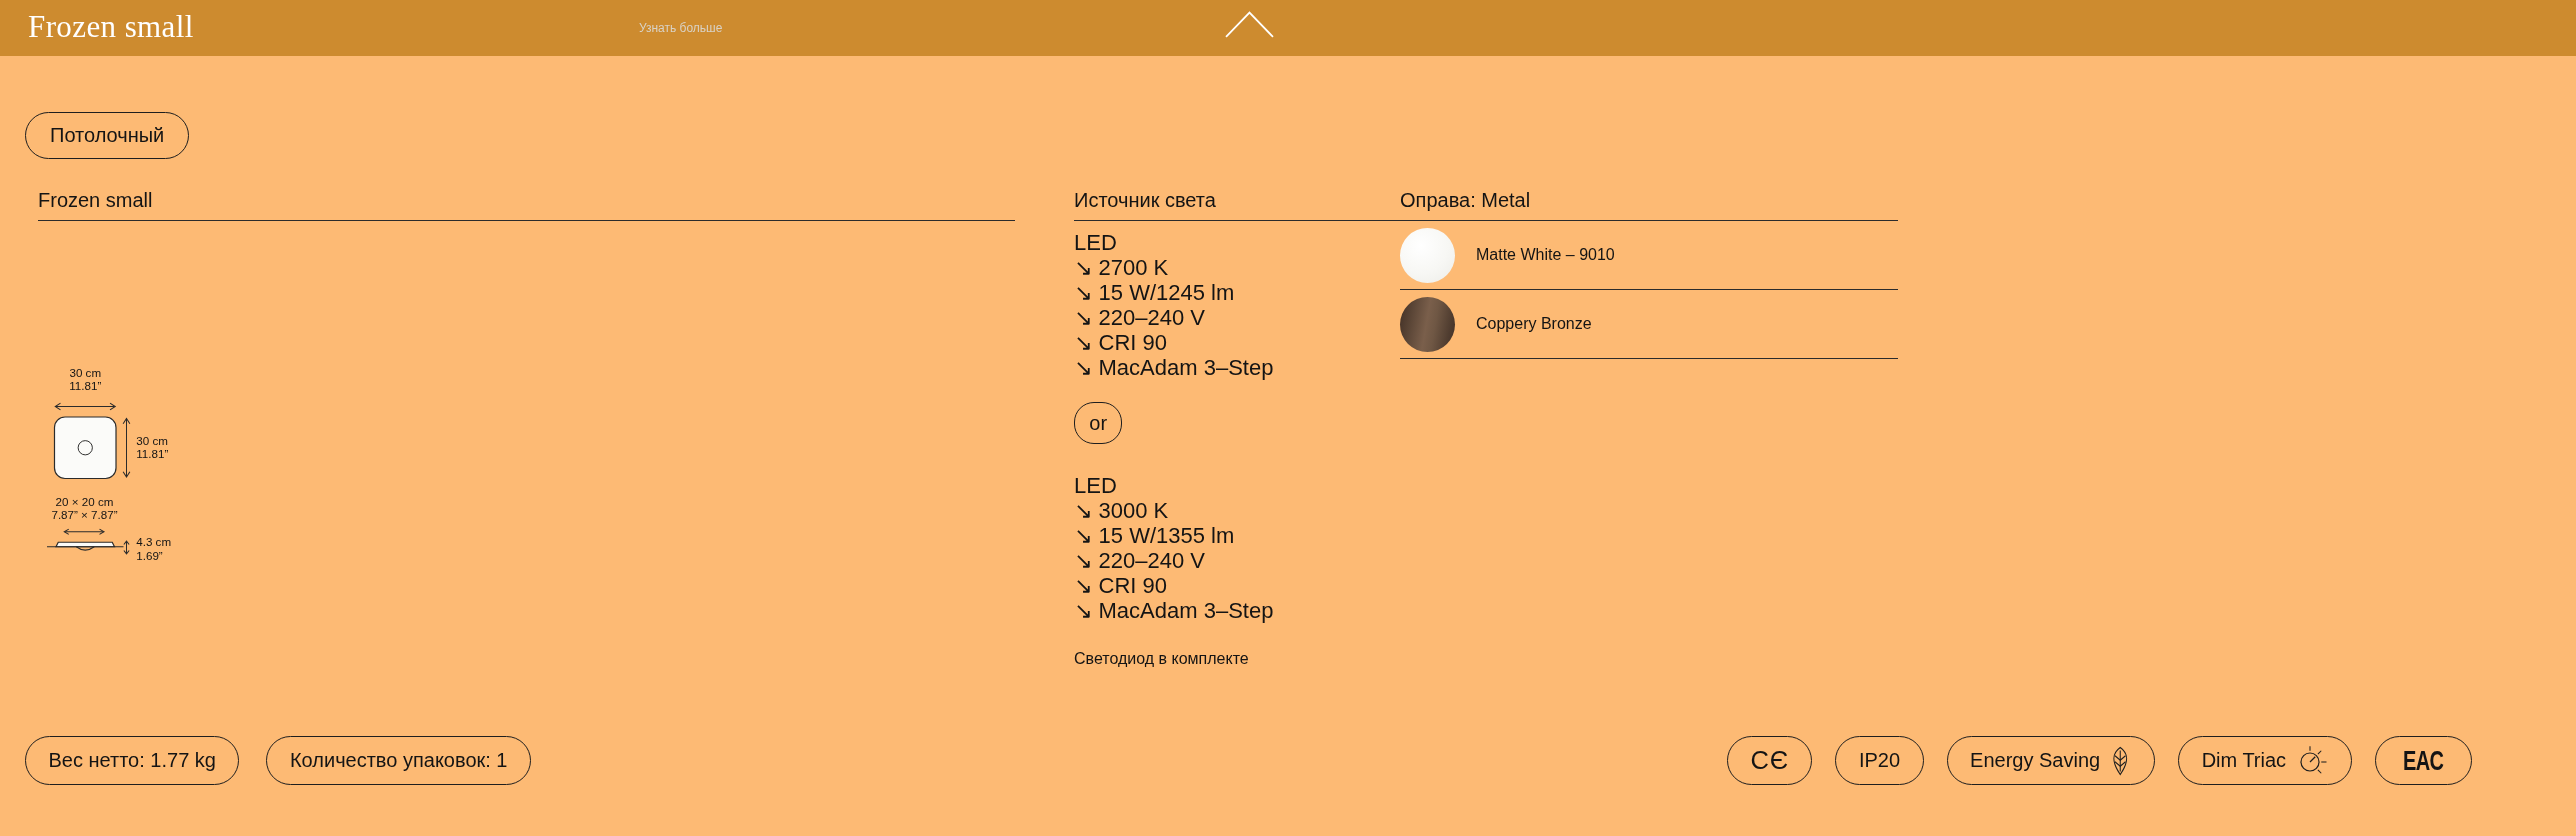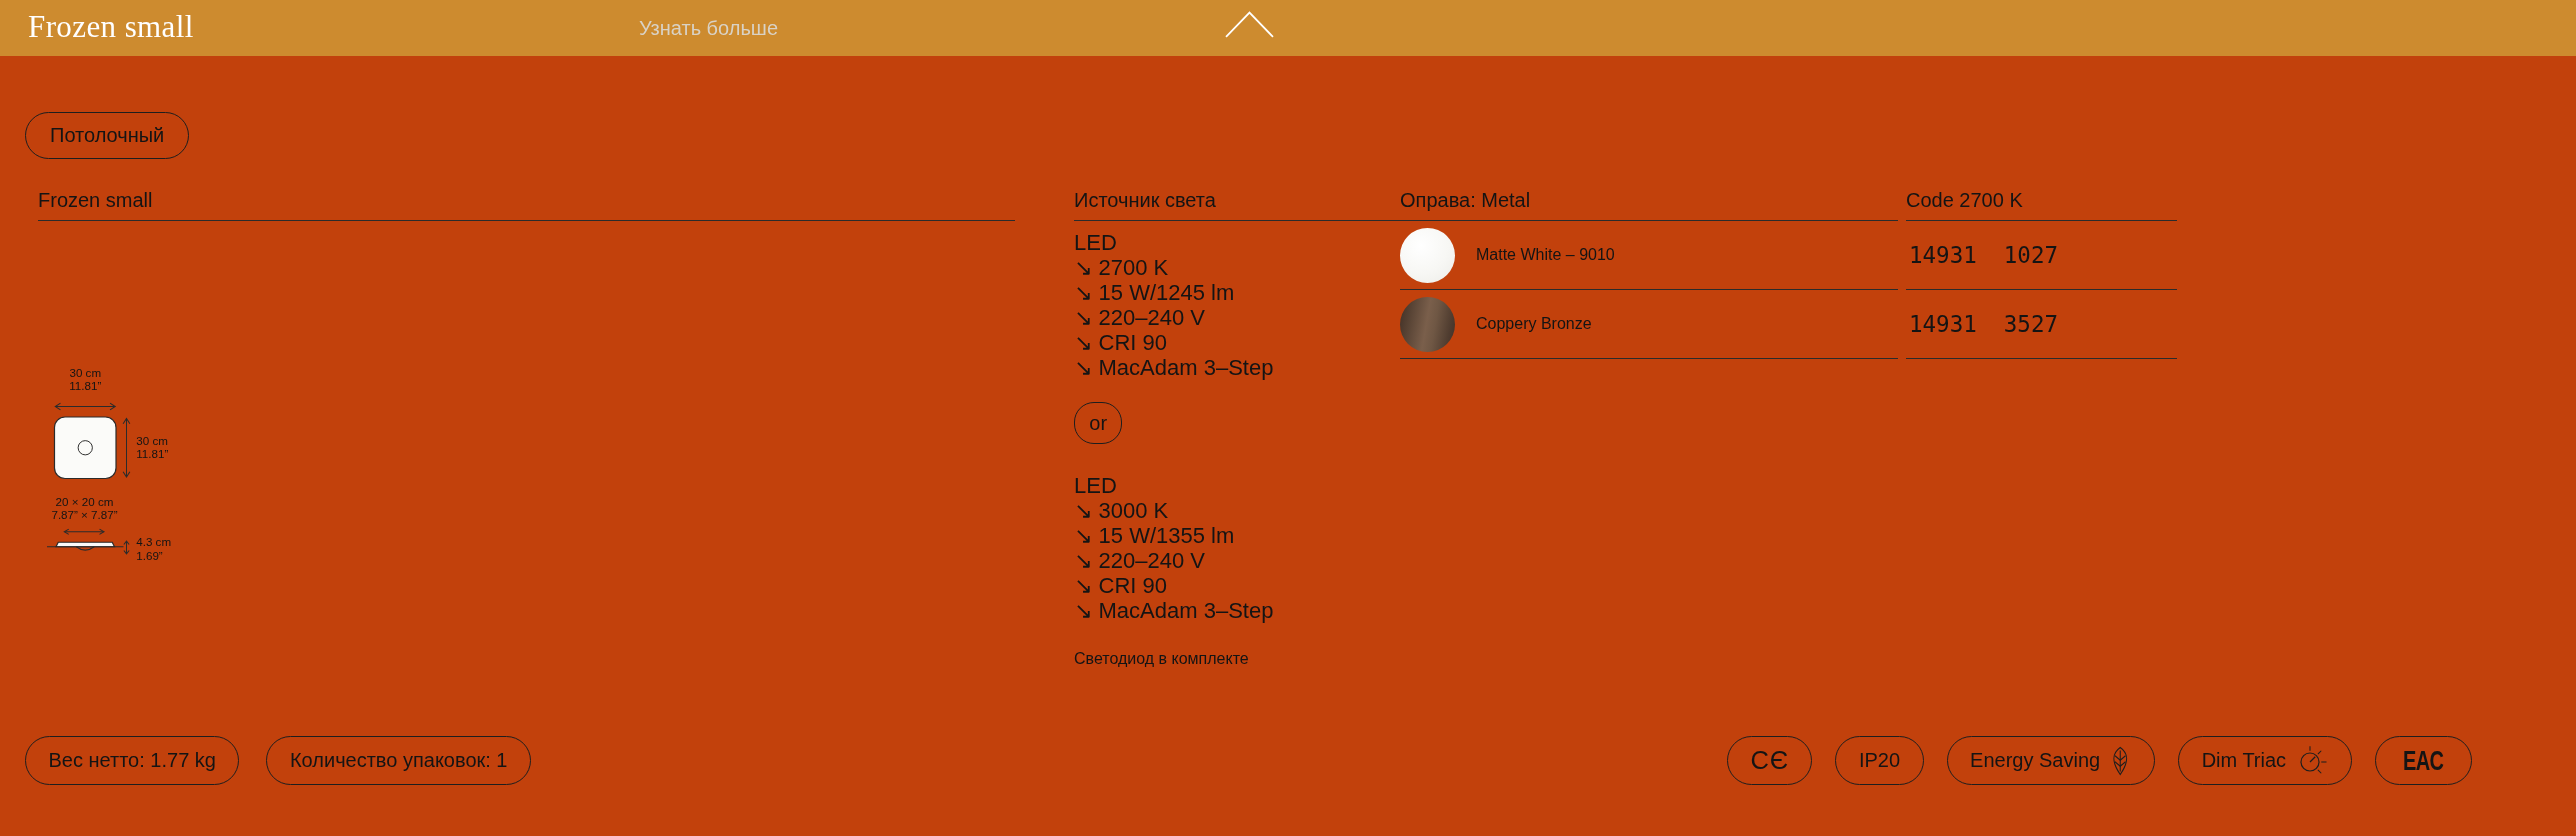--- a/index.html
+++ b/index.html
@@ -1,30 +1,30 @@
 <!DOCTYPE html>
 <html style="font-size:12px"><head>
 <meta charset="utf-8">
 <style>
   html,body { margin:0; padding:0; background:#e9e9e4; }
   .page {
     position:relative; width:2576px; height:837px; overflow:hidden;
-    background:#c2410c; color:#141414;
+    background:#fdba74; color:#141414;
     font-family:"Liberation Sans","DejaVu Sans",sans-serif;
   }
   
   .topbar { position:absolute; left:0; top:0; width:100%; height:56px; background:#cd8b2f; }
   .topbar .title {
     position:absolute; left:28px; top:50%; transform:translateY(-52%); margin:0;
     font-family:"Liberation Serif","DejaVu Serif",serif; font-weight:400;
     font-size:31px; color:#ffffff; letter-spacing:0.4px;
   }
   .learn-more {
     position:absolute; left:639px; top:50%; transform:translateY(-50%);
-    font-size:20px; color:#d9d2c6; text-decoration:none; cursor:pointer;
+    font-size:12px; color:#d9d2c6; text-decoration:none; cursor:pointer;
   }
   .chevron-up { position:absolute; left:1223px; top:7.5px; width:53px; height:32px; cursor:pointer; }
 
   
   .pill {
     display:inline-flex; align-items:center; justify-content:center;
     border:1.5px solid #1e1e1e; border-radius:25.5px; background:transparent;
     font-size:20px; color:#141414; font-family:inherit; white-space:nowrap;
   }
   .filter-pill { position:absolute; left:25px; top:112px; height:47px; padding:0 24px; cursor:pointer; }
@@ -160,28 +160,20 @@
           <span class="finish-label">Matte White – 9010</span>
         </div>
 
         <div class="finish-row">
           <span class="swatch" style="background: linear-gradient(100deg, rgb(65, 47, 37) 0%, rgb(90, 69, 54) 22%, rgb(122, 95, 75) 48%, rgb(111, 87, 68) 62%, rgb(80, 61, 48) 85%, rgb(63, 47, 38) 100%);"></span>
           <span class="finish-label">Coppery Bronze</span>
         </div>
       </div>
   </section>
 
-  <section class="col col-c27">
-    <div class="col-header">Code 2700 K</div>
-    <div>
-
-    <div class="code-row">14931  1027</div>
-        <div class="code-row">14931  3527</div>
-      </div>
-  </section>
 
 
   <div class="footer-left">
     <div class="pill">Вес нетто: 1.77 kg</div>
     <div class="pill">Количество упаковок: 1</div>
   </div>
 
   <div class="footer-right">
     <div class="pill cert-ce">CЄ</div>
     <div class="pill">IP20</div>

